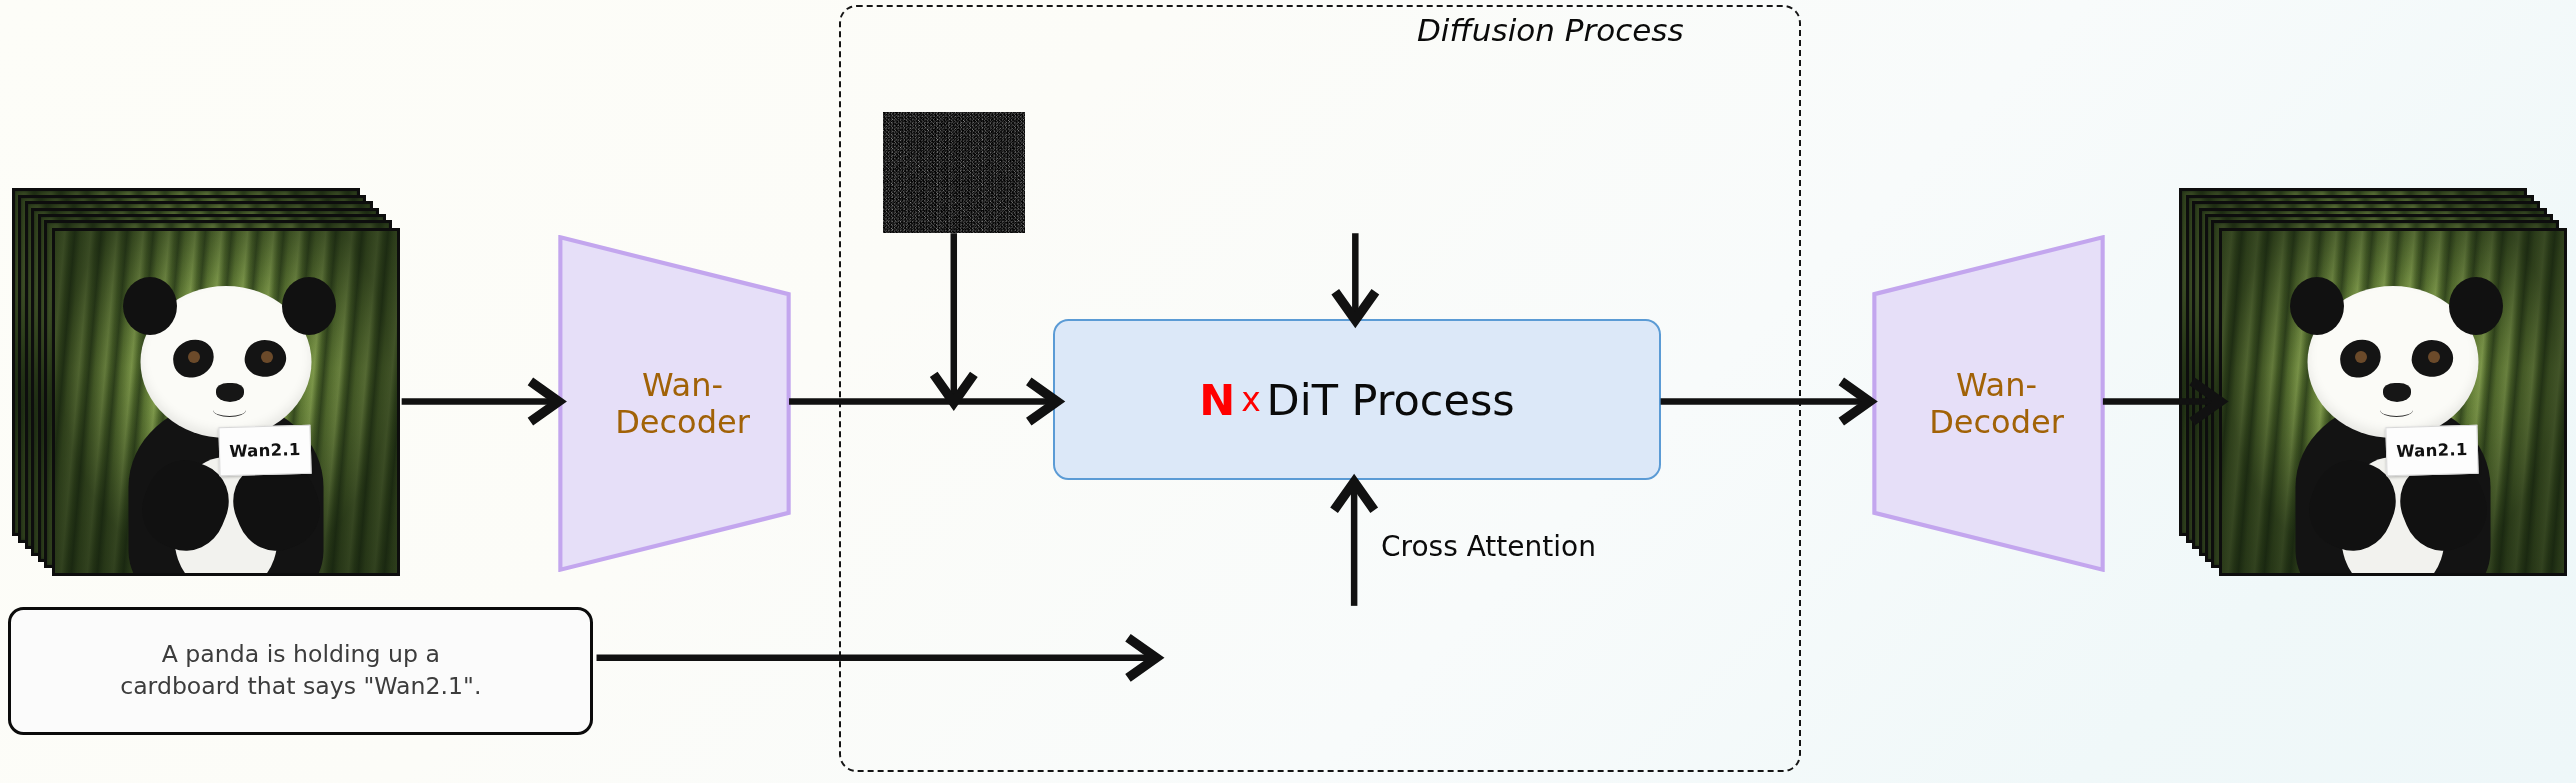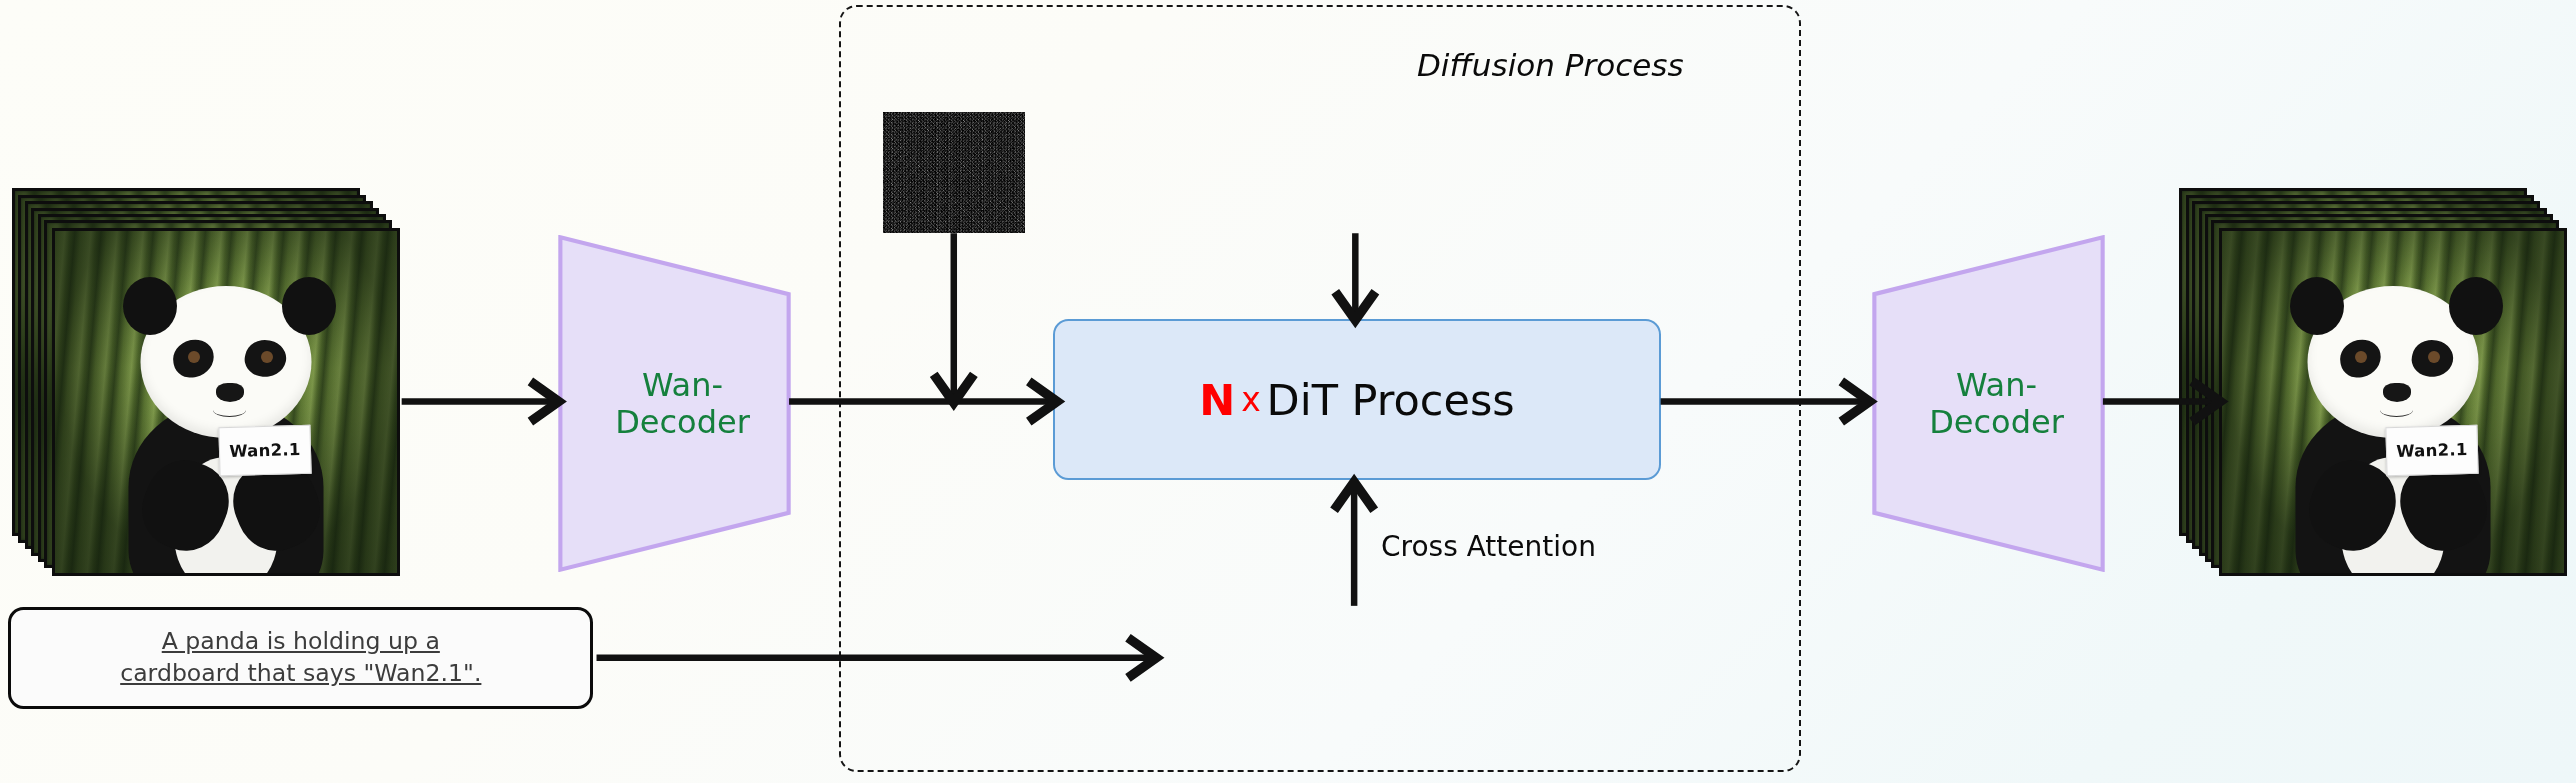--- a/index.html
+++ b/index.html
@@ -68,21 +68,21 @@
     color:#111;font-family:"DejaVu Sans", sans-serif;
     font-weight:700;letter-spacing:0.3px;white-space:nowrap;
   }
 
   
   .trap{position:absolute;}
   .trap svg{position:absolute;inset:0;}
   .trap-label{
     position:absolute;inset:0;display:flex;flex-direction:column;
     align-items:center;justify-content:center;
-    font-size:32px;color:#15803d;line-height:1.15;text-align:center;
+    font-size:32px;color:#a16207;line-height:1.15;text-align:center;
     font-family:"DejaVu Sans", sans-serif;
     margin-left:16px;
   }
 
   
   .box{
     position:absolute;display:flex;align-items:center;justify-content:center;
     box-sizing:border-box;text-align:center;
   }
   .box-dit{
@@ -117,21 +117,20 @@
   }
 
   
   .diffusion-region{
     position:absolute;border-radius:17.7px;
     border:2.4px dashed #151515;
   }
   .diffusion-title{
     position:absolute;font-size:31px;font-style:italic;color:#0a0a0a;
     white-space:nowrap;
-    margin-top:35px;
   }
 
   
   #wires{position:absolute;inset:0;width:2576px;height:783px;pointer-events:none;}
   .cross-attn-label{
     position:absolute;font-size:28px;color:#0b0b0b;white-space:nowrap;
   }
 </style>
 </head>
 <body>
@@ -197,21 +196,21 @@
           <div class="p-arm" style="left:89px;top:230px;width:83px;height:89px;transform:rotate(22deg);"></div>
           <div class="p-arm" style="left:180px;top:230px;width:83px;height:89px;transform:rotate(-22deg);"></div>
           <div class="sign" style="left:164px;top:195px;width:90px;height:47px;">
             <span style="font-size:16.5px;">Wan2.1</span>
           </div>
         </div>
       </div>
     </div>
   </div>
 
-  <div class="box box-prompt" style="left:8.3px;top:607px;width:585px;height:102px;flex-direction:column;text-decoration:underline;">
+  <div class="box box-prompt" style="left:8.3px;top:607px;width:585px;height:128px;flex-direction:column;">
     <span>A panda is holding up a</span>
     <span>cardboard that says "Wan2.1".</span>
   </div>
 
   <div class="trap" style="left:558px;top:235px;width:233px;height:337px;">
     <svg viewBox="0 0 395 570" preserveAspectRatio="none" width="233" height="337">
       <polygon points="4,4 391,100 391,470 4,566" fill="#e6dff8" stroke="#c3a6ee" stroke-width="7"></polygon>
     </svg>
     <div class="trap-label">
       <span>Wan-</span>

